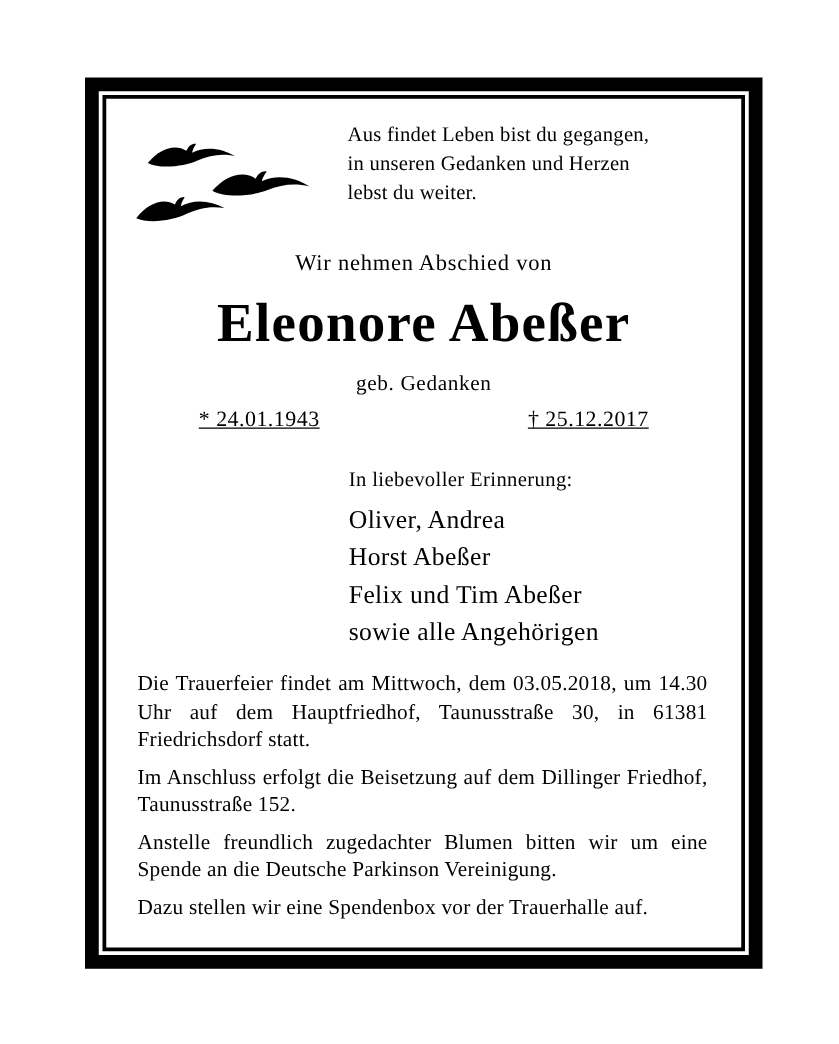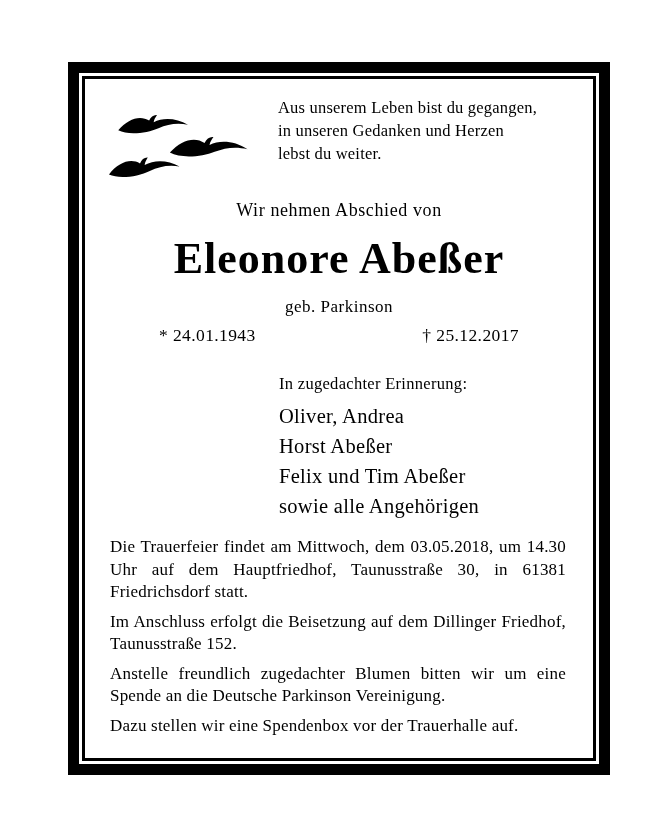--- a/index.html
+++ b/index.html
@@ -88,20 +88,21 @@
     position: absolute;
     left: 0;
     right: 0;
     top: 246px;
     display: flex;
     justify-content: space-between;
     padding: 0 74px;
     box-sizing: border-box;
     font-size: 17.5px;
     letter-spacing: 0.4px;
+    text-decoration: underline;
   }
   .memory-heading {
     position: absolute;
     left: 194px;
     top: 295px;
     font-size: 16.5px;
     letter-spacing: 0.3px;
   }
   .mourners {
     position: absolute;
@@ -139,37 +140,37 @@
         <svg class="birds" viewBox="0 0 152 84" xmlns="http://www.w3.org/2000/svg" aria-hidden="true">
           <defs>
             <path id="bird" d="M3 31 C20 13 40 9 53 19 C56 13 61 10 66 11 C63 15 61 18 60 22 C76 15 97 18 114 30 C97 25 82 27 67 32 C48 39 18 40 3 31 Z"></path>
           </defs>
           <use href="#bird" fill="#000000" transform="translate(14,4) rotate(-4) scale(0.63)"></use>
           <use href="#bird" fill="#000000" transform="translate(66,24) rotate(-2) scale(0.70)"></use>
           <use href="#bird" fill="#000000" transform="translate(4,48) rotate(-6) scale(0.64)"></use>
         </svg>
 
         <div class="verse">
-          <div>Aus unserem Leben bist du gegangen,</div>
+          <div>Aus findet Leben bist du gegangen,</div>
           <div>in unseren Gedanken und Herzen</div>
           <div>lebst du weiter.</div>
         </div>
 
         <div class="intro">Wir nehmen Abschied von</div>
 
         <div class="deceased-name">Eleonore Abeßer</div>
 
-        <div class="maiden-name">geb. Parkinson</div>
+        <div class="maiden-name">geb. Gedanken</div>
 
         <div class="dates-row">
           <span>* 24.01.1943</span>
           <span>† 25.12.2017</span>
         </div>
 
-        <div class="memory-heading">In zugedachter Erinnerung:</div>
+        <div class="memory-heading">In liebevoller Erinnerung:</div>
 
         <div class="mourners">
           <div>Oliver, Andrea</div>
           <div>Horst Abeßer</div>
           <div>Felix und Tim Abeßer</div>
           <div>sowie alle Angehörigen</div>
         </div>
 
         <div class="funeral-info">
           <p>Die Trauerfeier findet am Mittwoch, dem 03.05.2018, um 14.30 Uhr auf dem Hauptfriedhof, Taunusstraße 30, in 61381 Friedrichsdorf statt.</p>

